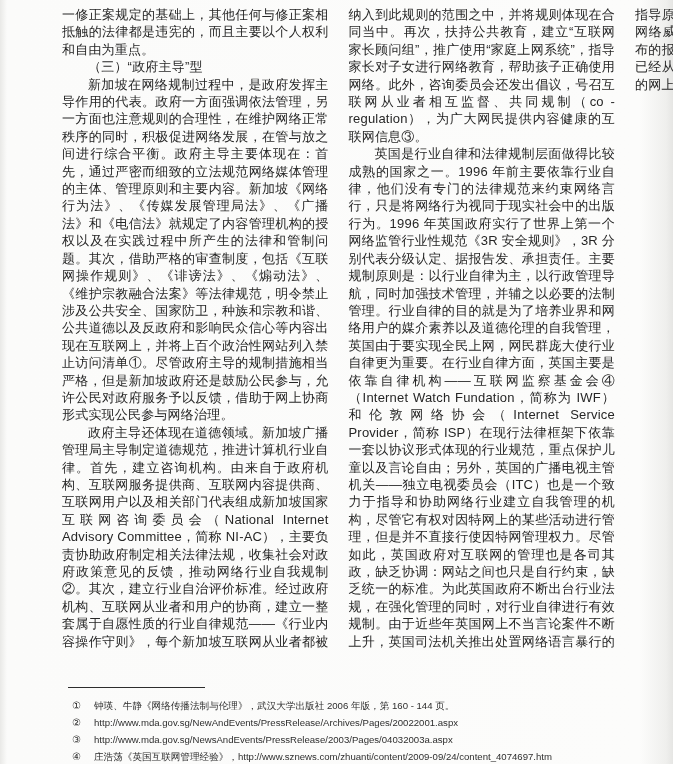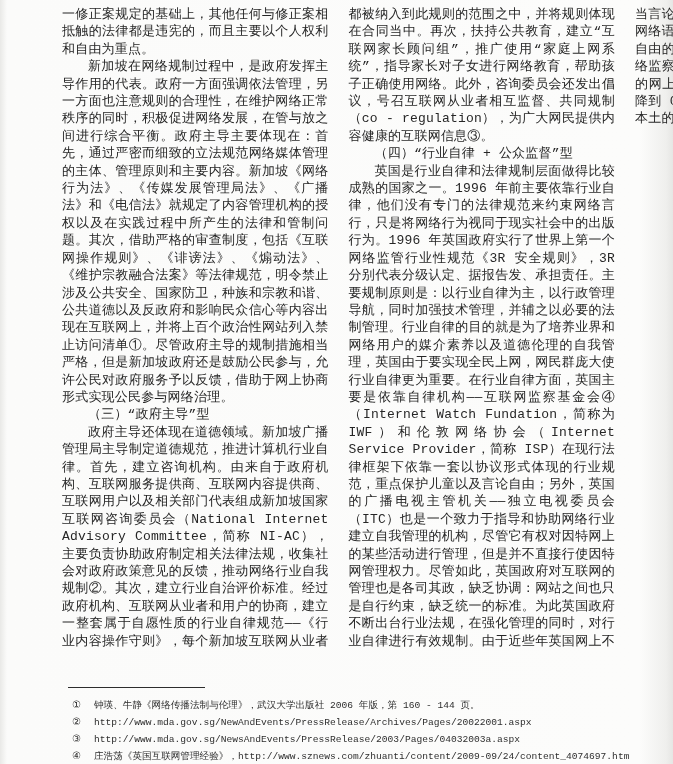--- a/index.html
+++ b/index.html
@@ -8,21 +8,21 @@
     width: 673px;
     height: 764px;
     background: #ffffff;
   }
   .page {
     position: relative;
     width: 673px;
     height: 764px;
     overflow: hidden;
     background: linear-gradient(90deg, #e9e9e7 0px, #fbfbfa 7px, #fcfcfb 640px, #efefed 666px, #e6e6e4 673px);
-    font-family: Liberation Mono, monospace;
+    font-family: Liberation Sans, sans-serif;
   }
   .text-flow {
     position: absolute;
     left: 62px;
     top: 6px;
     width: 553px;
     height: 658px;
     column-count: 2;
     column-gap: 20px;
     column-fill: auto;
@@ -69,24 +69,23 @@
     overflow: hidden;
   }
 </style>
 </head>
 <body>
 
 <div class="page">
 
   <div class="text-flow">
     <p class="no-indent">一修正案规定的基础上，其他任何与修正案相抵触的法律都是违宪的，而且主要以个人权利和自由为重点。</p>
+    <p>（三）“政府主导”型</p>
     <p>新加坡在网络规制过程中，是政府发挥主导作用的代表。政府一方面强调依法管理，另一方面也注意规则的合理性，在维护网络正常秩序的同时，积极促进网络发展，在管与放之间进行综合平衡。政府主导主要体现在：首先，通过严密而细致的立法规范网络媒体管理的主体、管理原则和主要内容。新加坡《网络行为法》、《传媒发展管理局法》、《广播法》和《电信法》就规定了内容管理机构的授权以及在实践过程中所产生的法律和管制问题。其次，借助严格的审查制度，包括《互联网操作规则》、《诽谤法》、《煽动法》、《维护宗教融合法案》等法律规范，明令禁止涉及公共安全、国家防卫，种族和宗教和谐、公共道德以及反政府和影响民众信心等内容出现在互联网上，并将上百个政治性网站列入禁止访问清单①。尽管政府主导的规制措施相当严格，但是新加坡政府还是鼓励公民参与，允许公民对政府服务予以反馈，借助于网上协商形式实现公民参与网络治理。</p>
-    <p>（三）“政府主导”型</p>
     <p>政府主导还体现在道德领域。新加坡广播管理局主导制定道德规范，推进计算机行业自律。首先，建立咨询机构。由来自于政府机构、互联网服务提供商、互联网内容提供商、互联网用户以及相关部门代表组成新加坡国家互联网咨询委员会（National Internet Advisory Committee，简称 NI-AC），主要负责协助政府制定相关法律法规，收集社会对政府政策意见的反馈，推动网络行业自我规制②。其次，建立行业自治评价标准。经过政府机构、互联网从业者和用户的协商，建立一整套属于自愿性质的行业自律规范——《行业内容操作守则》，每个新加坡互联网从业者都被纳入到此规则的范围之中，并将规则体现在合同当中。再次，扶持公共教育，建立“互联网家长顾问组”，推广使用“家庭上网系统”，指导家长对子女进行网络教育，帮助孩子正确使用网络。此外，咨询委员会还发出倡议，号召互联网从业者相互监督、共同规制（co - regulation），为广大网民提供内容健康的互联网信息③。</p>
-    <p>（四）“行业自律 + 公众监督”型</p>
     <p>英国是行业自律和法律规制层面做得比较成熟的国家之一。1996 年前主要依靠行业自律，他们没有专门的法律规范来约束网络言行，只是将网络行为视同于现实社会中的出版行为。1996 年英国政府实行了世界上第一个网络监管行业性规范《3R 安全规则》，3R 分别代表分级认定、据报告发、承担责任。主要规制原则是：以行业自律为主，以行政管理导航，同时加强技术管理，并辅之以必要的法制管理。行业自律的目的就是为了培养业界和网络用户的媒介素养以及道德伦理的自我管理，英国由于要实现全民上网，网民群庞大使行业自律更为重要。在行业自律方面，英国主要是依靠自律机构——互联网监察基金会④（Internet Watch Fundation，简称为 IWF）和伦敦网络协会（Internet Service Provider，简称 ISP）在现行法律框架下依靠一套以协议形式体现的行业规范，重点保护儿童以及言论自由；另外，英国的广播电视主管机关——独立电视委员会（ITC）也是一个致力于指导和协助网络行业建立自我管理的机构，尽管它有权对因特网上的某些活动进行管理，但是并不直接行使因特网管理权力。尽管如此，英国政府对互联网的管理也是各司其政，缺乏协调：网站之间也只是自行约束，缺乏统一的标准。为此英国政府不断出台行业法规，在强化管理的同时，对行业自律进行有效规制。由于近些年英国网上不当言论案件不断上升，英国司法机关推出处置网络语言暴行的指导原则，以保证在享受言论自由的同时遏止网络威胁和恶行。2006 年网络监察基金会公布的报告显示，源自英国本土的网上非法内容已经从 1996 年的 18% 下降到 0.2%，被举报的网上非法资源来自英国本土的也仅占 1.</p>
   </div>
 
   <div class="footnote-sep"></div>
 
   <div class="footnotes">
     <div class="fn-row">
       <span class="fn-marker">①</span>
       <span class="fn-text">钟瑛、牛静《网络传播法制与伦理》，武汉大学出版社 2006 年版，第 160 - 144 页。</span>
     </div>

